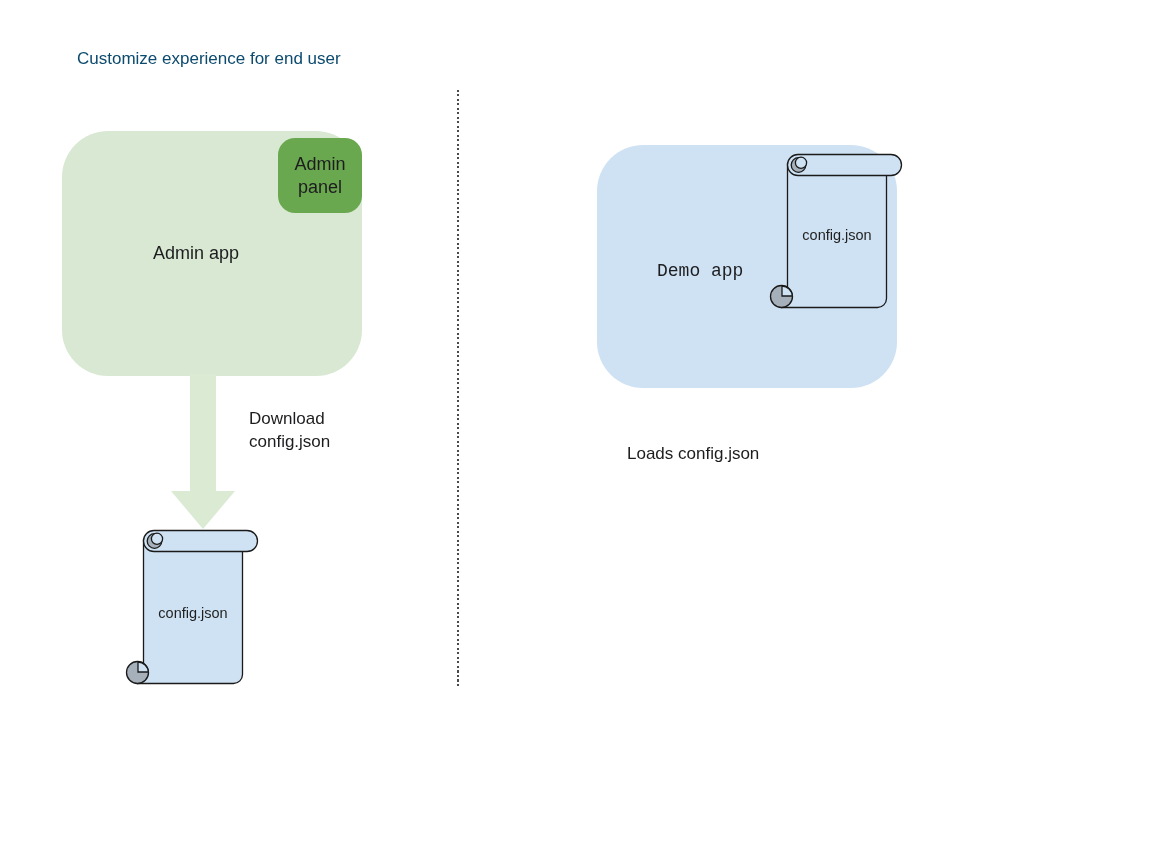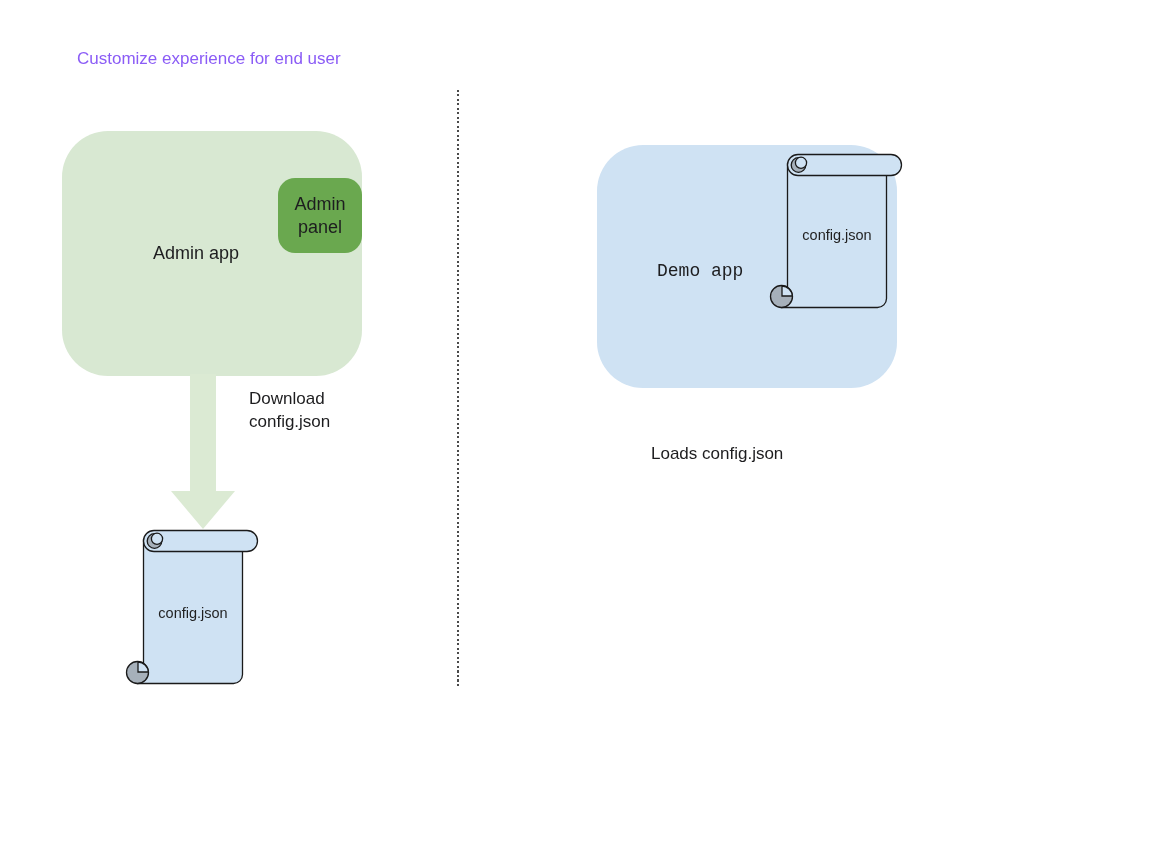--- a/index.html
+++ b/index.html
@@ -3,33 +3,33 @@
 <meta charset="utf-8">
 <style>
   html,body{margin:0;padding:0;background:#ffffff;}
   #canvas{
     position:relative;width:1152px;height:864px;overflow:hidden;
     background:#ffffff;
     font-family:"Liberation Sans",sans-serif;
     color:#1d1d1f;
   }
   .abs{position:absolute;}
-  .title{font-size:17px;color:#8b5cf6;white-space:nowrap;}
+  .title{font-size:17px;color:#0c4a6e;white-space:nowrap;}
   .shape-label{font-size:18px;color:#1d1d1f;}
   .app-box{border-radius:46px;}
   .admin-app{left:62px;top:131px;width:300px;height:245px;background:#d8e8d2;}
   .admin-panel{
     left:278px;top:138px;width:84px;height:75px;background:#6aa84f;border-radius:17px;
-    display:flex;align-items:center;justify-content:center;text-align:center;line-height:23px;margin-top:40px;
+    display:flex;align-items:center;justify-content:center;text-align:center;line-height:23px;
   }
   .admin-app-label{left:62px;top:131px;width:268px;height:245px;display:flex;align-items:center;justify-content:center;}
   .demo-app{left:597px;top:145px;width:300px;height:243px;background:#cfe2f3;}
   .demo-app-label{left:657px;top:261px;font-family:Liberation Mono, monospace;}
-  .download-label{left:249px;top:388px;width:108px;font-size:17px;line-height:22.5px;}
-  .caption{left:627px;top:444px;font-size:17px;margin-left:24px;}
+  .download-label{left:249px;top:408px;width:108px;font-size:17px;line-height:22.5px;}
+  .caption{left:627px;top:444px;font-size:17px;}
   .divider{
     left:457px;top:90px;width:1.6px;height:597px;
     background:repeating-linear-gradient(to bottom,#4a4a4a 0 2px,transparent 2px 4.5px);
   }
   .scroll-svg text{font-family:"Liberation Sans",sans-serif;font-size:14.5px;fill:#1f1f1f;}
   .scroll-svg .outl{stroke:#1a1a1a;stroke-width:1.3;}
 </style>
 </head>
 <body>
 

